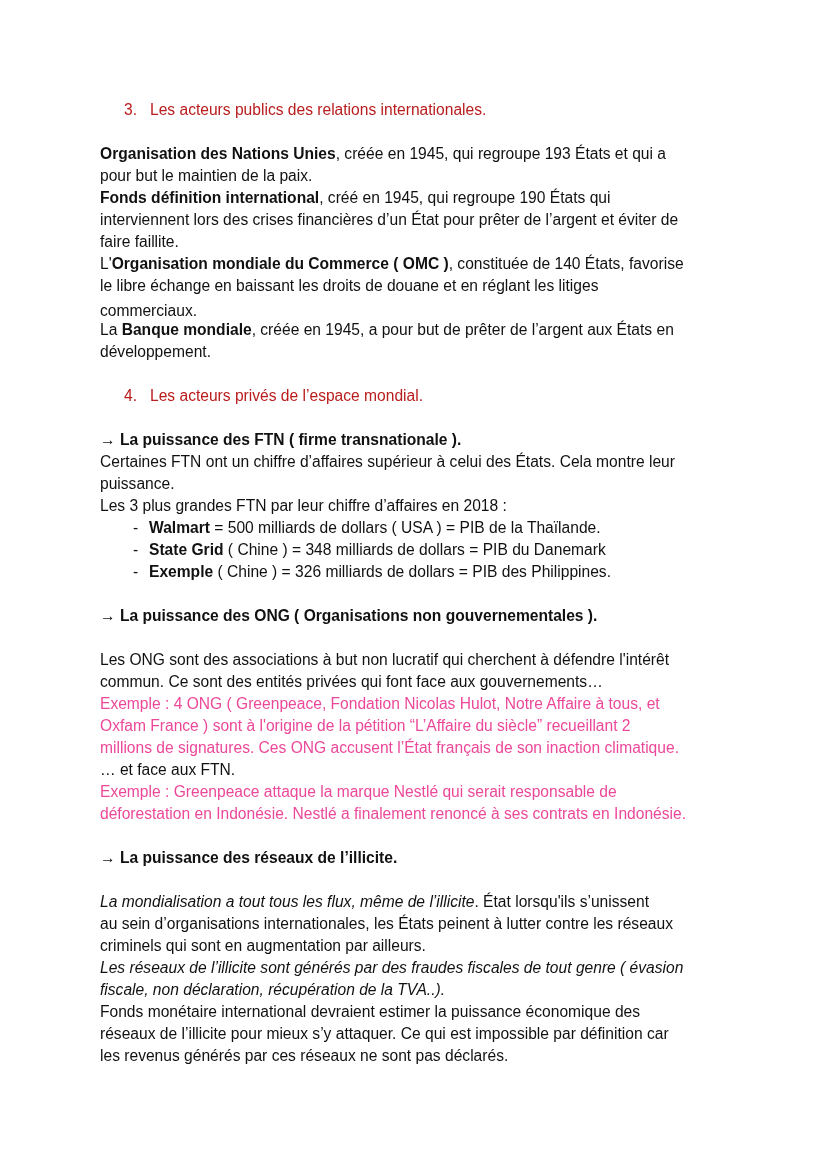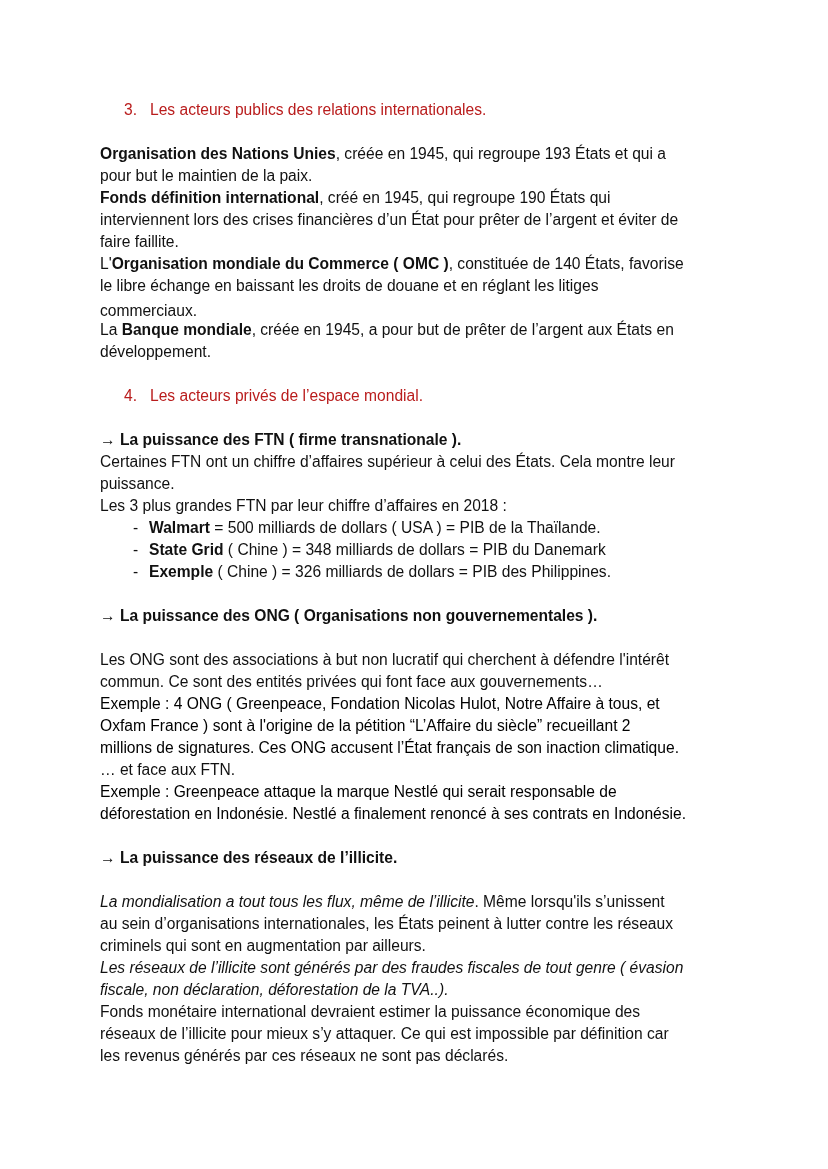--- a/index.html
+++ b/index.html
@@ -29,21 +29,21 @@
       line-height: 22px;
     }
     .heading {
       color: #b91c1c;
       left: 24px;
     }
     .heading .num {
       display: inline-block;
       width: 26px;
     }
-    .green { color: #000000; text-align: center; }
+    .green { color: #ec4899; text-align: center; }
     b { font-weight: bold; }
     i { font-style: italic; }
     .bullet {
       left: 22px;
       text-align: center;
     }
     .bullet .dash {
       display: inline-block;
       width: 27px;
     }
@@ -103,23 +103,23 @@
   <div class="line" style="top:671px">commun. Ce sont des entités privées qui font face aux gouvernements…</div>
   <div class="line green" style="top:693px">Exemple : 4 ONG ( Greenpeace, Fondation Nicolas Hulot, Notre Affaire à tous, et</div>
   <div class="line green" style="top:715px">Oxfam France ) sont à l'origine de la pétition “L’Affaire du siècle” recueillant 2</div>
   <div class="line green" style="top:737px">millions de signatures. Ces ONG accusent l’État français de son inaction climatique.</div>
   <div class="line" style="top:759px">… et face aux FTN.</div>
   <div class="line green" style="top:781px">Exemple : Greenpeace attaque la marque Nestlé qui serait responsable de</div>
   <div class="line green" style="top:803px">déforestation en Indonésie. Nestlé a finalement renoncé à ses contrats en Indonésie.</div>
 
   <div class="line" style="top:847px"><b>→ La puissance des réseaux de l’illicite.</b></div>
   <div class="line" style="top:891px">
-    <i>La mondialisation a tout tous les flux, même de l’illicite</i><span>. Même lorsqu'ils s’unissent</span>
+    <i>La mondialisation a tout tous les flux, même de l’illicite</i><span>. État lorsqu'ils s’unissent</span>
   </div>
   <div class="line" style="top:913px">au sein d’organisations internationales, les États peinent à lutter contre les réseaux</div>
   <div class="line" style="top:935px">criminels qui sont en augmentation par ailleurs.</div>
   <div class="line" style="top:957px"><i>Les réseaux de l’illicite sont générés par des fraudes fiscales de tout genre ( évasion</i></div>
-  <div class="line" style="top:979px"><i>fiscale, non déclaration, déforestation de la TVA..).</i></div>
+  <div class="line" style="top:979px"><i>fiscale, non déclaration, récupération de la TVA..).</i></div>
   <div class="line" style="top:1001px">Fonds monétaire international devraient estimer la puissance économique des</div>
   <div class="line" style="top:1023px">réseaux de l’illicite pour mieux s’y attaquer. Ce qui est impossible par définition car</div>
   <div class="line" style="top:1045px">les revenus générés par ces réseaux ne sont pas déclarés.</div>
 
 </div>
 
 </body></html>

